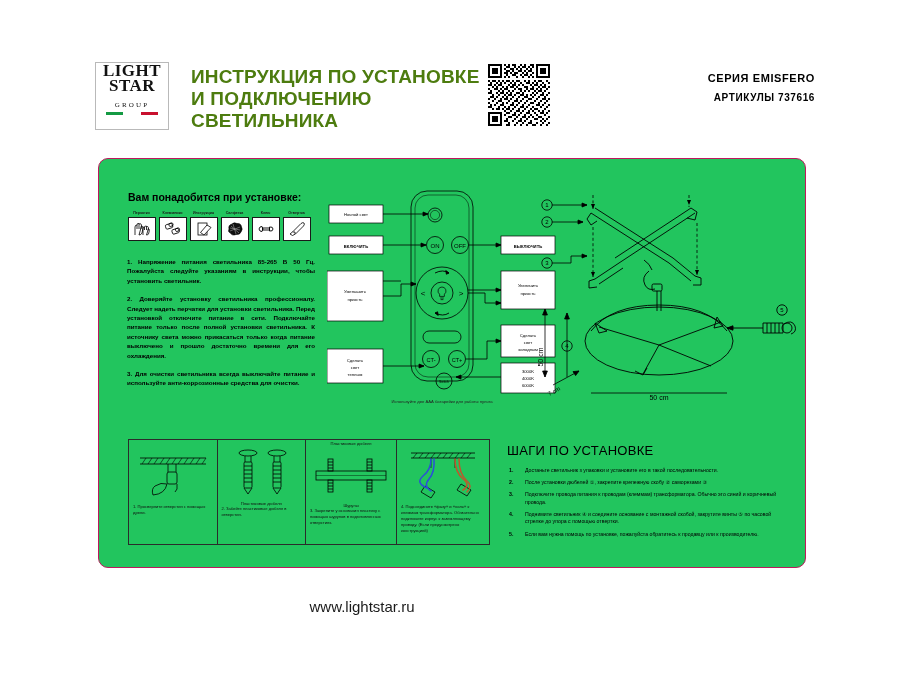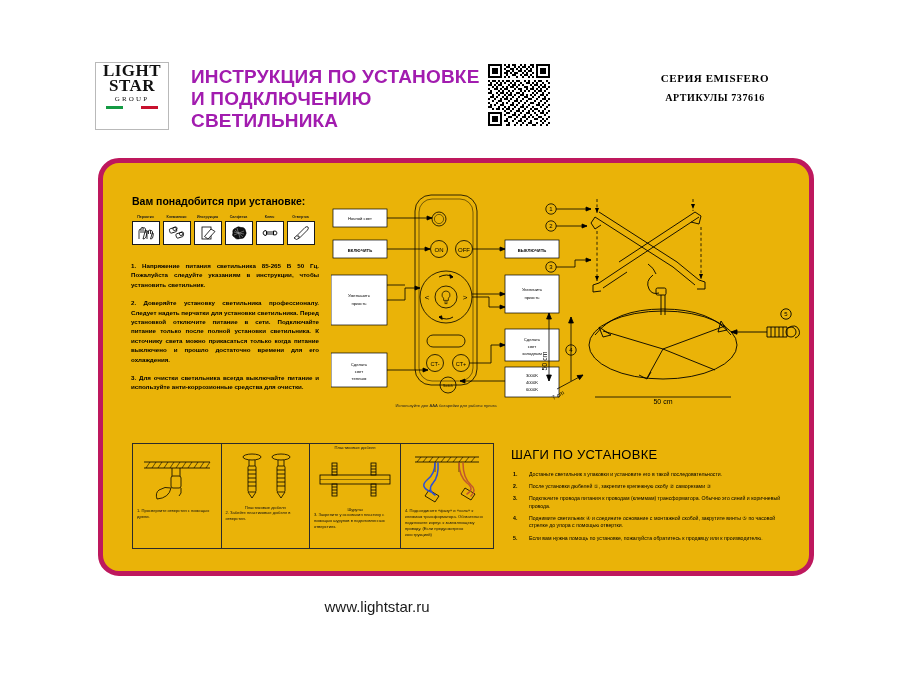--- a/index.html
+++ b/index.html
@@ -17,42 +17,42 @@
     position:absolute;left:0;top:0;width:72px;height:66px;
     border:1px solid #b9b9b9;background:#fff;
     display:flex;flex-direction:column;align-items:center;justify-content:flex-start;
   }
   .logo-word{
     font-family:"Liberation Serif","DejaVu Serif",serif;
     font-weight:bold;font-size:17px;line-height:15px;letter-spacing:.5px;color:#111;
   }
   .logo-group{
     font-family:"Liberation Serif","DejaVu Serif",serif;
-    font-size:7px;letter-spacing:2.2px;color:#111;margin-top:2px;
+    font-size:7px;letter-spacing:2.2px;color:#111;margin-top:8px;
   }
   .logo-flag{display:flex;width:52px;height:3px;margin-top:3px;}
   .logo-flag i{flex:1;display:block;}
   .fg{background:#149a43;}.fw{background:#ffffff;}.fr{background:#c8102e;}
 
   .title{
     position:absolute;left:96px;top:4px;width:300px;
-    font-size:19px;font-weight:bold;line-height:22px;letter-spacing:.2px;color:#a21caf;
+    font-size:19px;font-weight:bold;line-height:22px;letter-spacing:.2px;color:#4d7c0f;
   }
 
   .qr{position:absolute;left:393px;top:2px;width:62px;height:62px;}
   .qr svg{display:block;}
 
-  .hdr-right{position:absolute;left:520px;top:10px;width:200px;text-align:center;font-family:Liberation Serif, serif;}
+  .hdr-right{position:absolute;left:520px;top:10px;width:200px;text-align:right;}
   .hdr-right .ser{font-size:11px;font-weight:bold;letter-spacing:.6px;}
   .hdr-right .art{font-size:10px;font-weight:bold;letter-spacing:.6px;margin-top:8px;}
 
   
   .panel{
     position:absolute;left:98px;top:158px;width:706px;height:408px;
-    border:5px solid #be185d;border-radius:21px;background:#eab308;
+    border:1px solid #be185d;border-radius:10px;background:#22c55e;
   }
 
   
   .need-title{position:absolute;left:29px;top:32px;font-size:10.5px;font-weight:bold;}
   .tools{position:absolute;left:29px;top:52px;width:185px;display:flex;gap:4px;}
   .tool{width:27px;}
   .tool-lbl{font-size:3.6px;text-align:center;line-height:5px;height:6px;white-space:nowrap;overflow:hidden;color:#1a1a1a;font-weight:bold;}
   .tool-box{width:26px;height:22px;border:1px solid #1a1a1a;background:#fff;display:flex;align-items:center;justify-content:center;}
   .tool-box svg{display:block;}
 
@@ -86,21 +86,21 @@
   
   .steps-head{position:absolute;left:408px;top:284px;font-size:13px;font-weight:normal;letter-spacing:.3px;}
   .steps{position:absolute;left:410px;top:308px;width:282px;}
   .step{display:flex;margin-bottom:4.5px;}
   .step .n{width:16px;font-size:5.2px;font-weight:bold;flex:0 0 16px;}
   .step .t{font-size:5.2px;line-height:7.6px;flex:1;color:#000;}
 
   
   .footer{
     position:absolute;left:0;top:598px;width:724px;text-align:center;
-    font-size:15px;color:#1a1a1a;padding-left:15px;
+    font-size:15px;color:#1a1a1a;
   }
 </style>
 </head>
 <body>
 
 <div class="page">
 
   <div class="header">
 
     <div class="logo-box">

